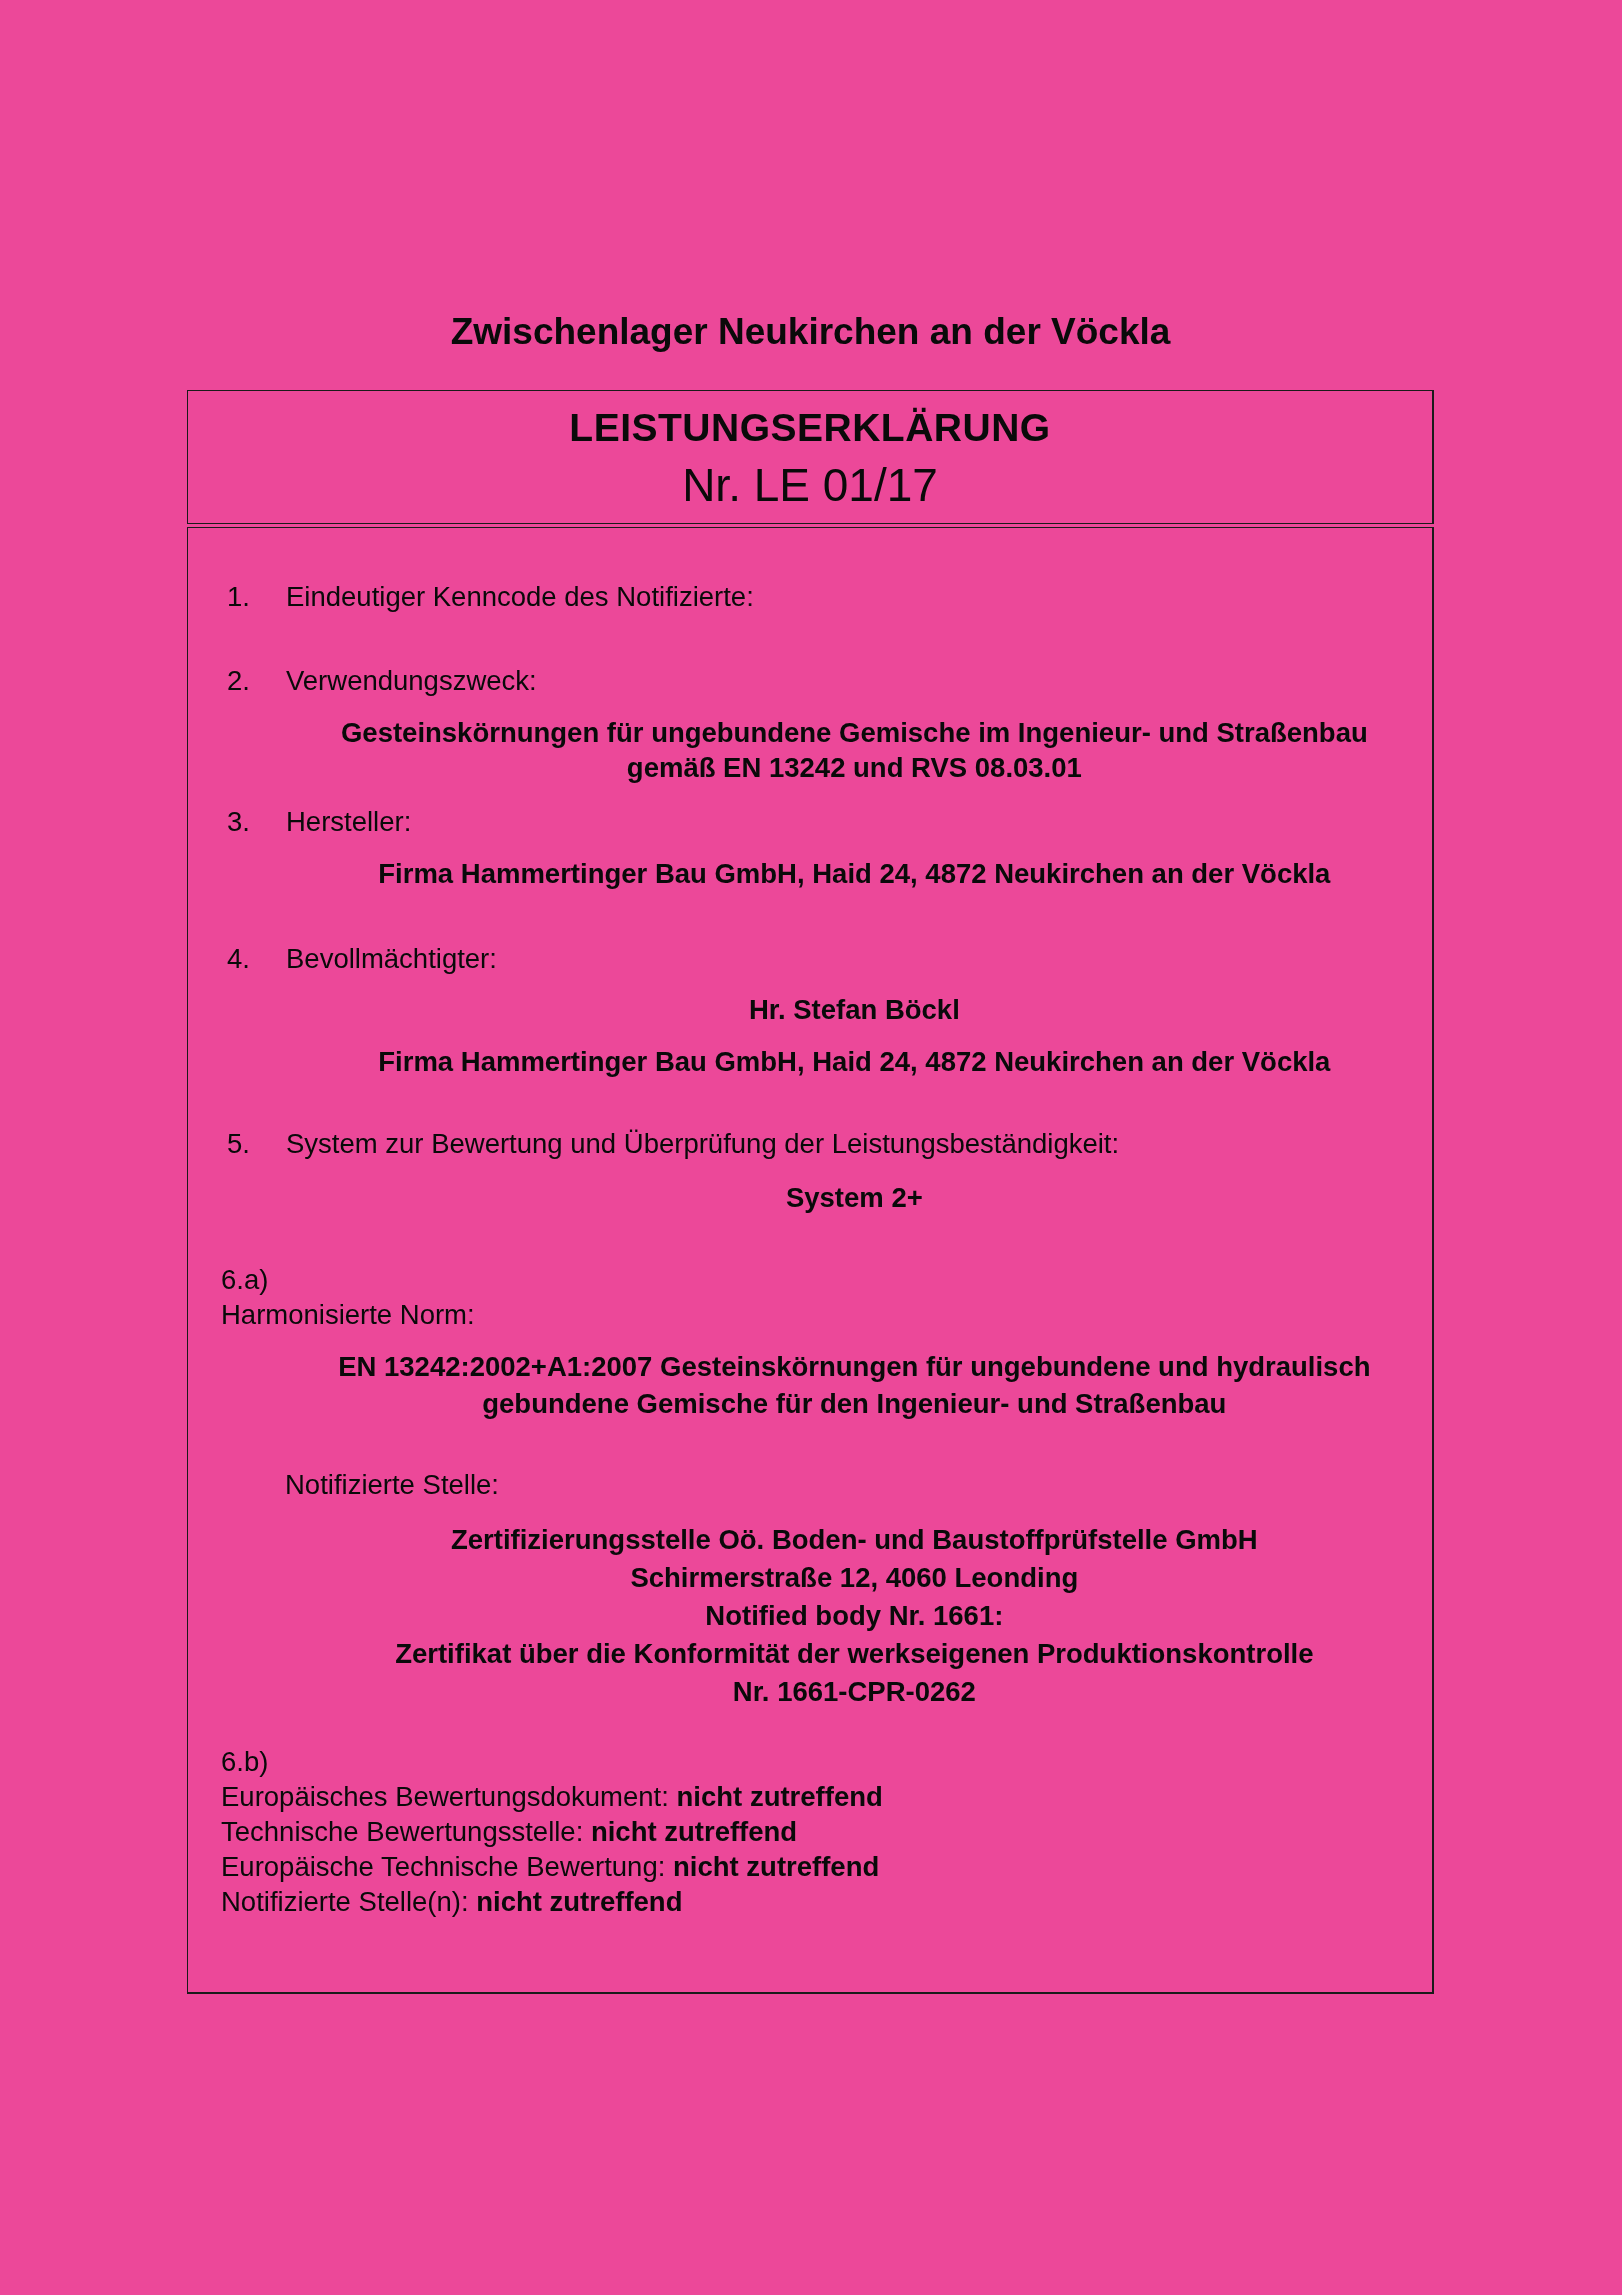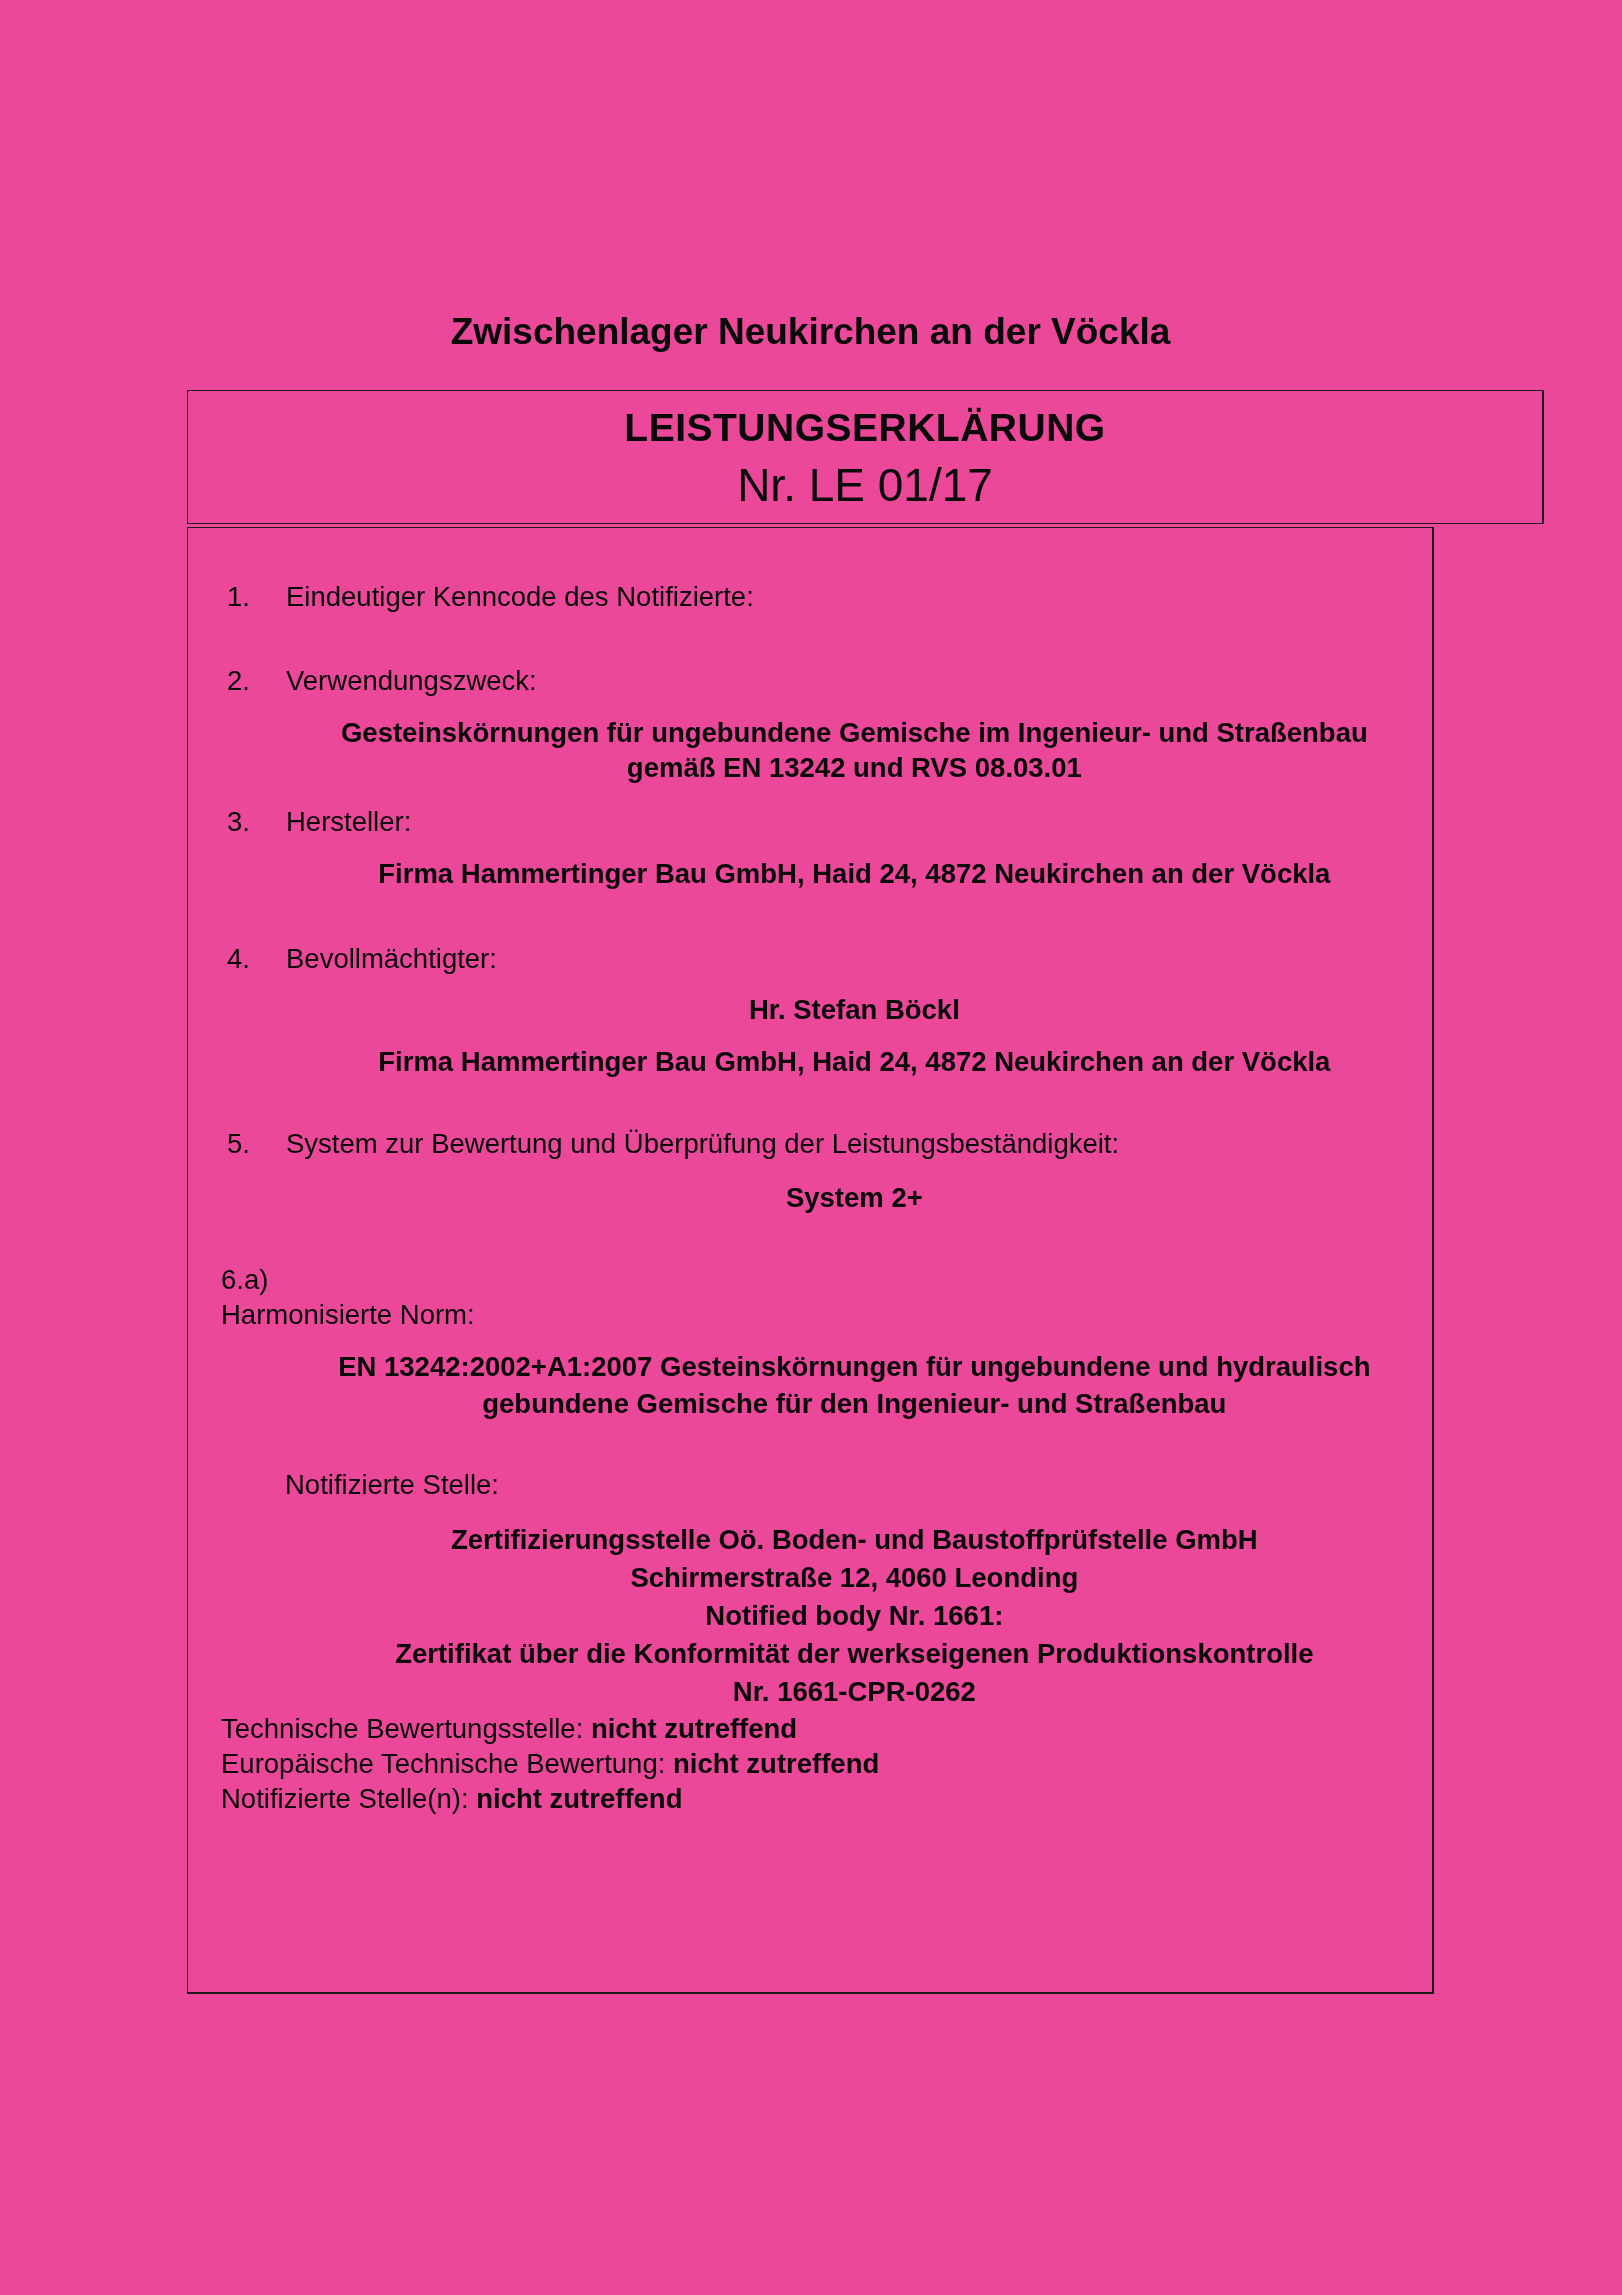--- a/index.html
+++ b/index.html
@@ -20,21 +20,21 @@
     text-align: center;
     font-size: 37px;
     font-weight: bold;
     line-height: 46px;
     white-space: nowrap;
   }
   .header-box {
     position: absolute;
     top: 390px;
     left: 187px;
-    width: 1357px;
+    width: 1247px;
     height: 134px;
     box-sizing: border-box;
     border: 1.8px solid #1a1a1a;
     border-right-width: 2.8px;
     text-align: center;
   }
   .header-title {
     margin-top: 14.7px;
     font-size: 39px;
     font-weight: bold;
@@ -144,20 +144,24 @@
 
     <div class="indent-label mt49">Notifizierte Stelle:</div>
     <div class="center-val lh41 mt21">
       <div>Zertifizierungsstelle Oö. Boden- und Baustoffprüfstelle GmbH</div>
       <div>Schirmerstraße 12, 4060 Leonding</div>
       <div>Notified body Nr. 1661:</div>
       <div>Zertifikat über die Konformität der werkseigenen Produktionskontrolle</div>
       <div>Nr. 1661-CPR-0262</div>
     </div>
 
+    <div class="item6 mt36">
+      <span class="num">6.b)</span>
+      <span><span>Europäisches Bewertungsdokument:</span> <span class="bold">nicht zutreffend</span></span>
+    </div>
     <div class="item6">
       <span class="num"></span>
       <span><span>Technische Bewertungsstelle:</span> <span class="bold">nicht zutreffend</span></span>
     </div>
     <div class="item6">
       <span class="num"></span>
       <span><span>Europäische Technische Bewertung:</span> <span class="bold">nicht zutreffend</span></span>
     </div>
     <div class="item6">
       <span class="num"></span>

